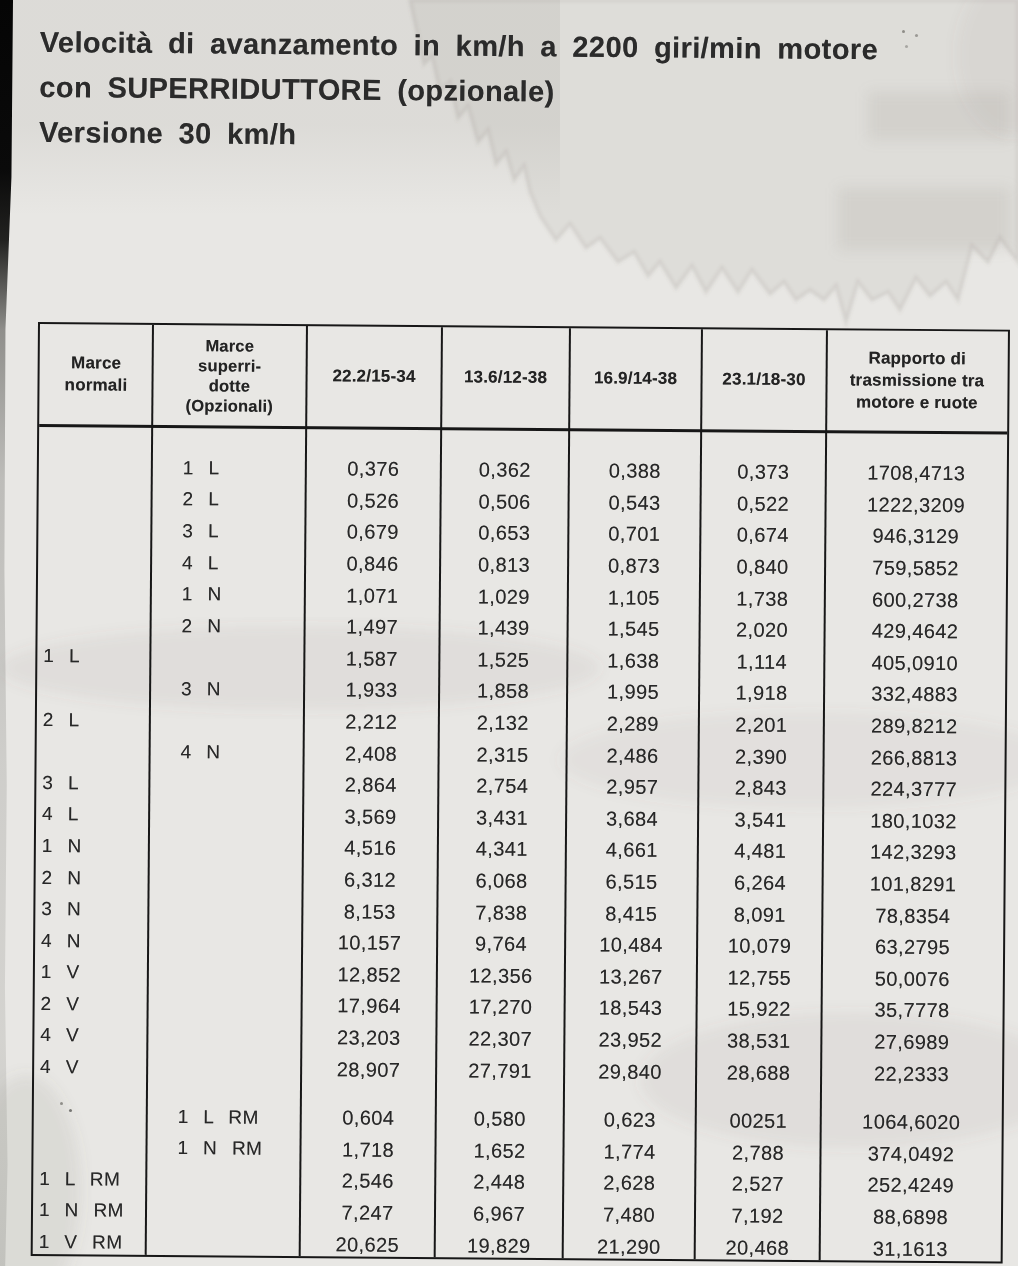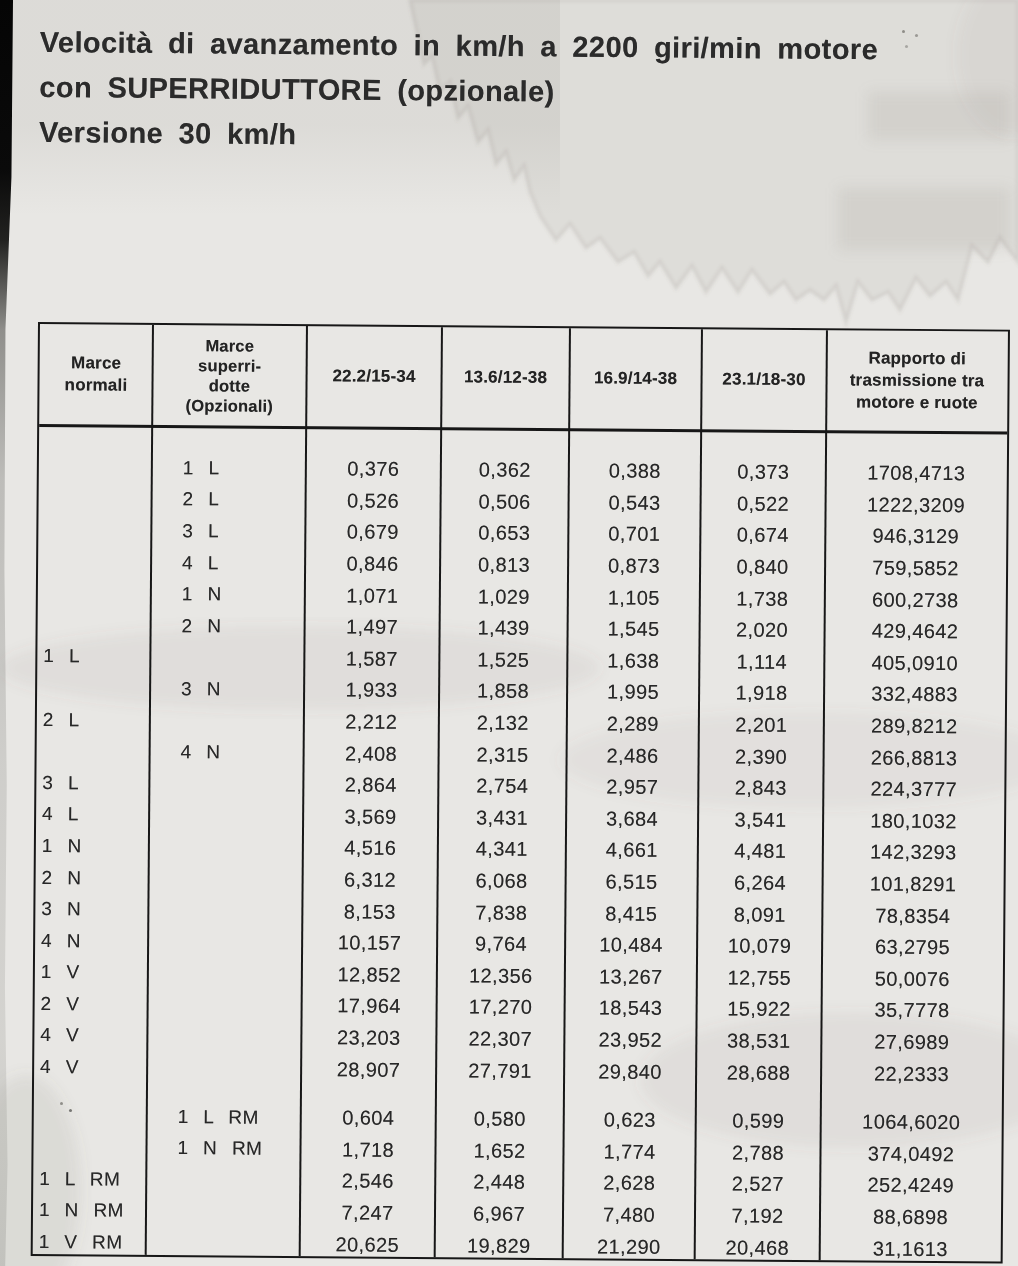--- a/index.html
+++ b/index.html
@@ -319,21 +319,21 @@
           </div>
         </div>
       <div class="section-gap"></div>
       <div>
           <div class="tr grid-cols">
             <div class="td c-normali"></div>
             <div class="td c-super">1 L RM</div>
             <div class="td c-num">0,604</div>
             <div class="td c-num">0,580</div>
             <div class="td c-num">0,623</div>
-            <div class="td c-num">0,599</div>
+            <div class="td c-num">00251</div>
             <div class="td c-ratio">1064,6020</div>
           </div>
           <div class="tr grid-cols">
             <div class="td c-normali"></div>
             <div class="td c-super">1 N RM</div>
             <div class="td c-num">1,718</div>
             <div class="td c-num">1,652</div>
             <div class="td c-num">1,774</div>
             <div class="td c-num">2,788</div>
             <div class="td c-ratio">374,0492</div>

